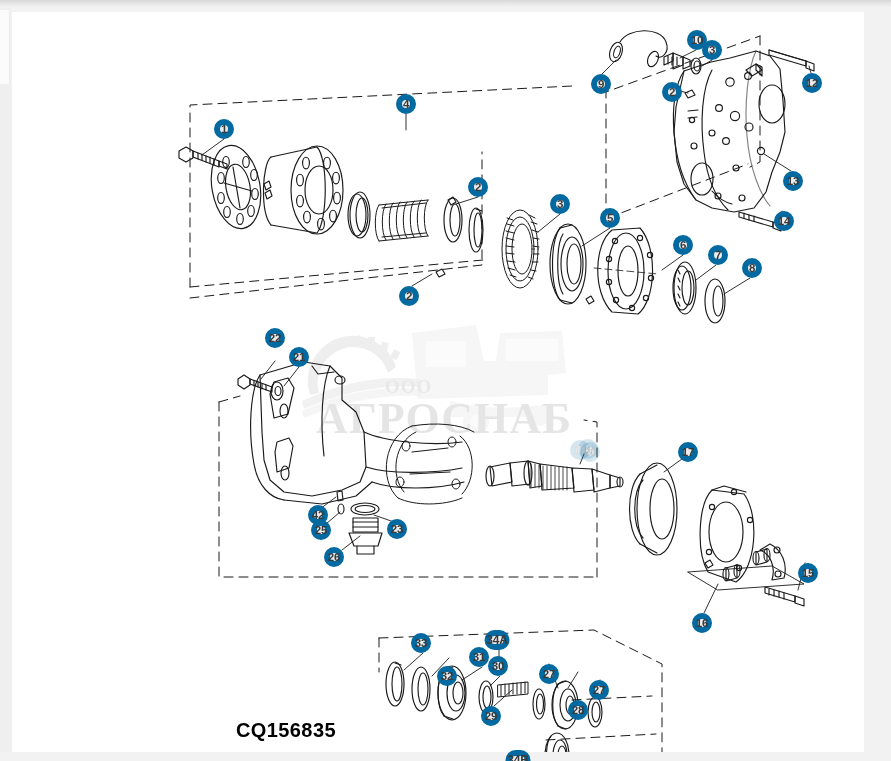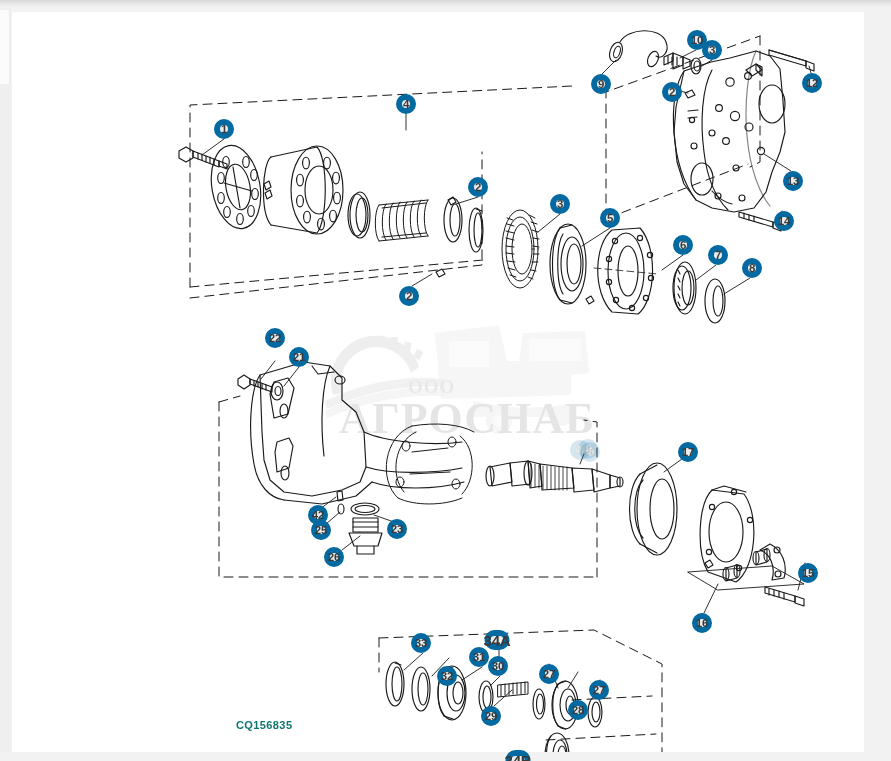--- a/index.html
+++ b/index.html
@@ -17,40 +17,40 @@
 
   #canvas{position:absolute;left:12px;top:12px;width:852px;height:740px;background:#fff;}
 
   #right-gutter{position:absolute;left:864px;top:8px;width:27px;height:753px;background:#f2f2f2;}
 
   #bottom-gutter{position:absolute;left:0;top:752px;width:891px;height:9px;background:#f2f2f2;}
 
   svg.layer{position:absolute;left:0;top:0;width:852px;height:740px;}
 
   
-  #watermark{position:absolute;left:311px;top:305px;width:290px;height:135px;
+  #watermark{position:absolute;left:288px;top:305px;width:290px;height:135px;
              opacity:.22;pointer-events:none;}
   #wm-text{position:absolute;left:0;top:0;width:290px;height:135px;}
   .wm-ooo{font-family:"Liberation Serif",serif;font-weight:700;font-size:19px;
           fill:#9a9a9a;letter-spacing:1px;}
   .wm-main{font-family:"Liberation Serif",serif;font-weight:700;font-size:44px;
            fill:#8d8d8d;letter-spacing:1px;}
 
   
-  #partno{position:absolute;left:224px;top:707px;font-size:11px;font-weight:700;
-          color:#0f766e;letter-spacing:.4px;font-family:"Liberation Sans",sans-serif;}
+  #partno{position:absolute;left:224px;top:707px;font-size:20px;font-weight:700;
+          color:#000000;letter-spacing:.4px;font-family:"Liberation Sans",sans-serif;}
 
   
   .callout{position:absolute;transform:translate(-50%,-50%);
            display:flex;align-items:center;justify-content:center;
            background:#ececec;border:6px solid #0369a1;border-radius:50%;
            color:#3a3a3a;font-size:11.5px;font-weight:700;
            font-family:"Liberation Sans",sans-serif;letter-spacing:-.2px;
            width:20px;height:20px;box-sizing:border-box;}
-  .callout.wide{width:25px;border-radius:11px;font-size:15px;}
+  .callout.wide{width:25px;border-radius:11px;font-size:12px;}
   .callout.vfaint{opacity:.16;}
 </style>
 </head>
 <body>
 
 <div id="app">
 
   <div id="topbar"></div>
   <div id="left-gutter"></div>
   <div id="left-tab"></div>

